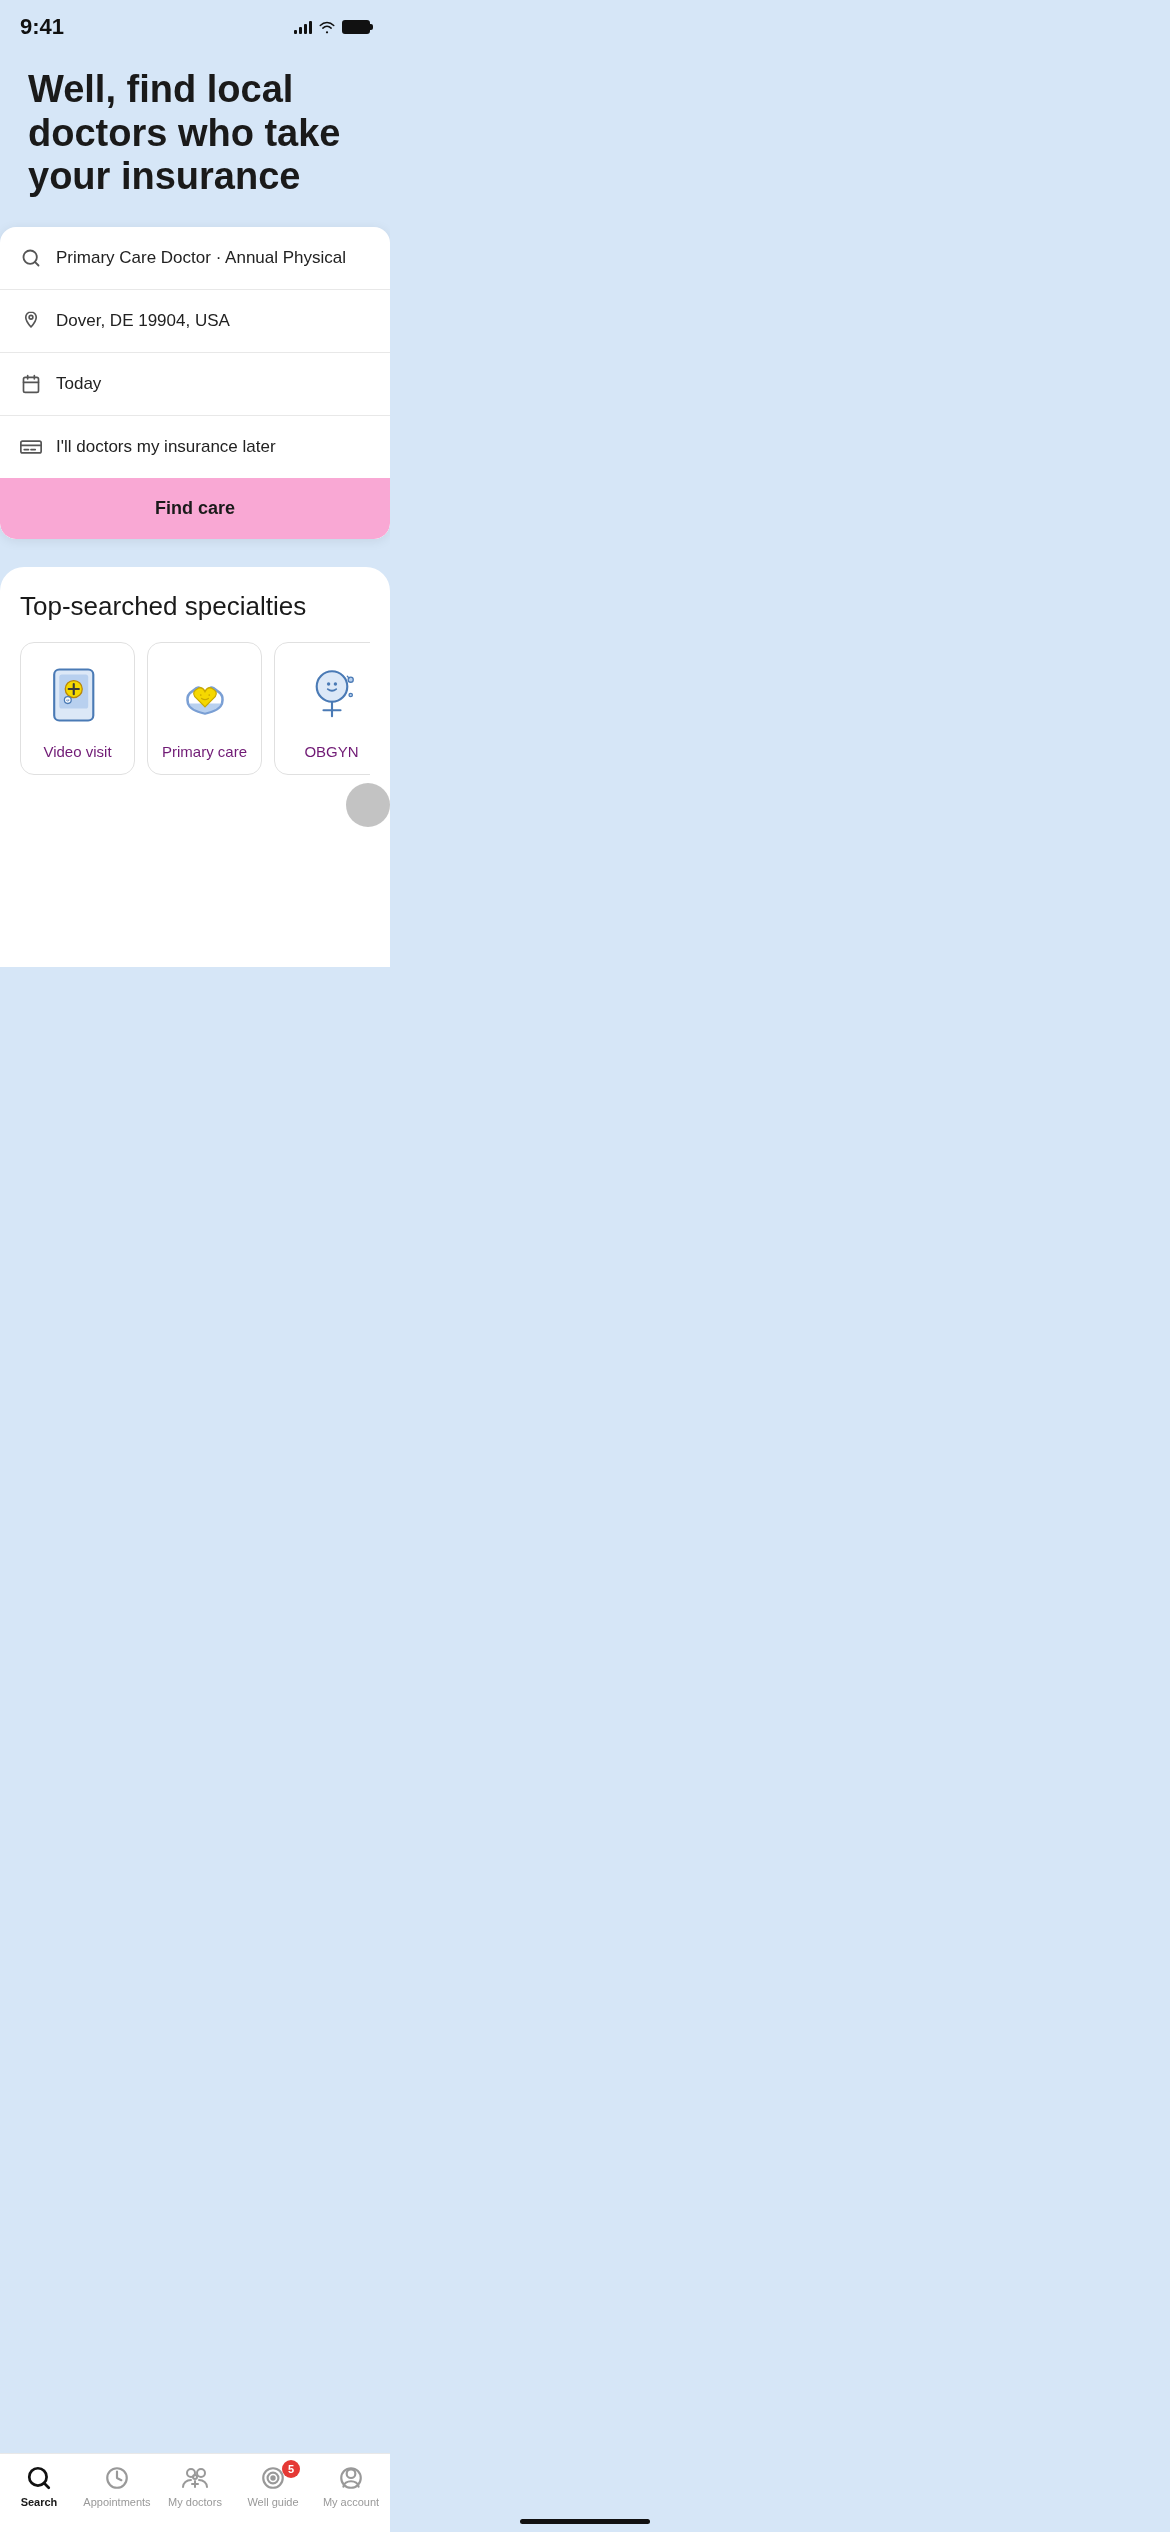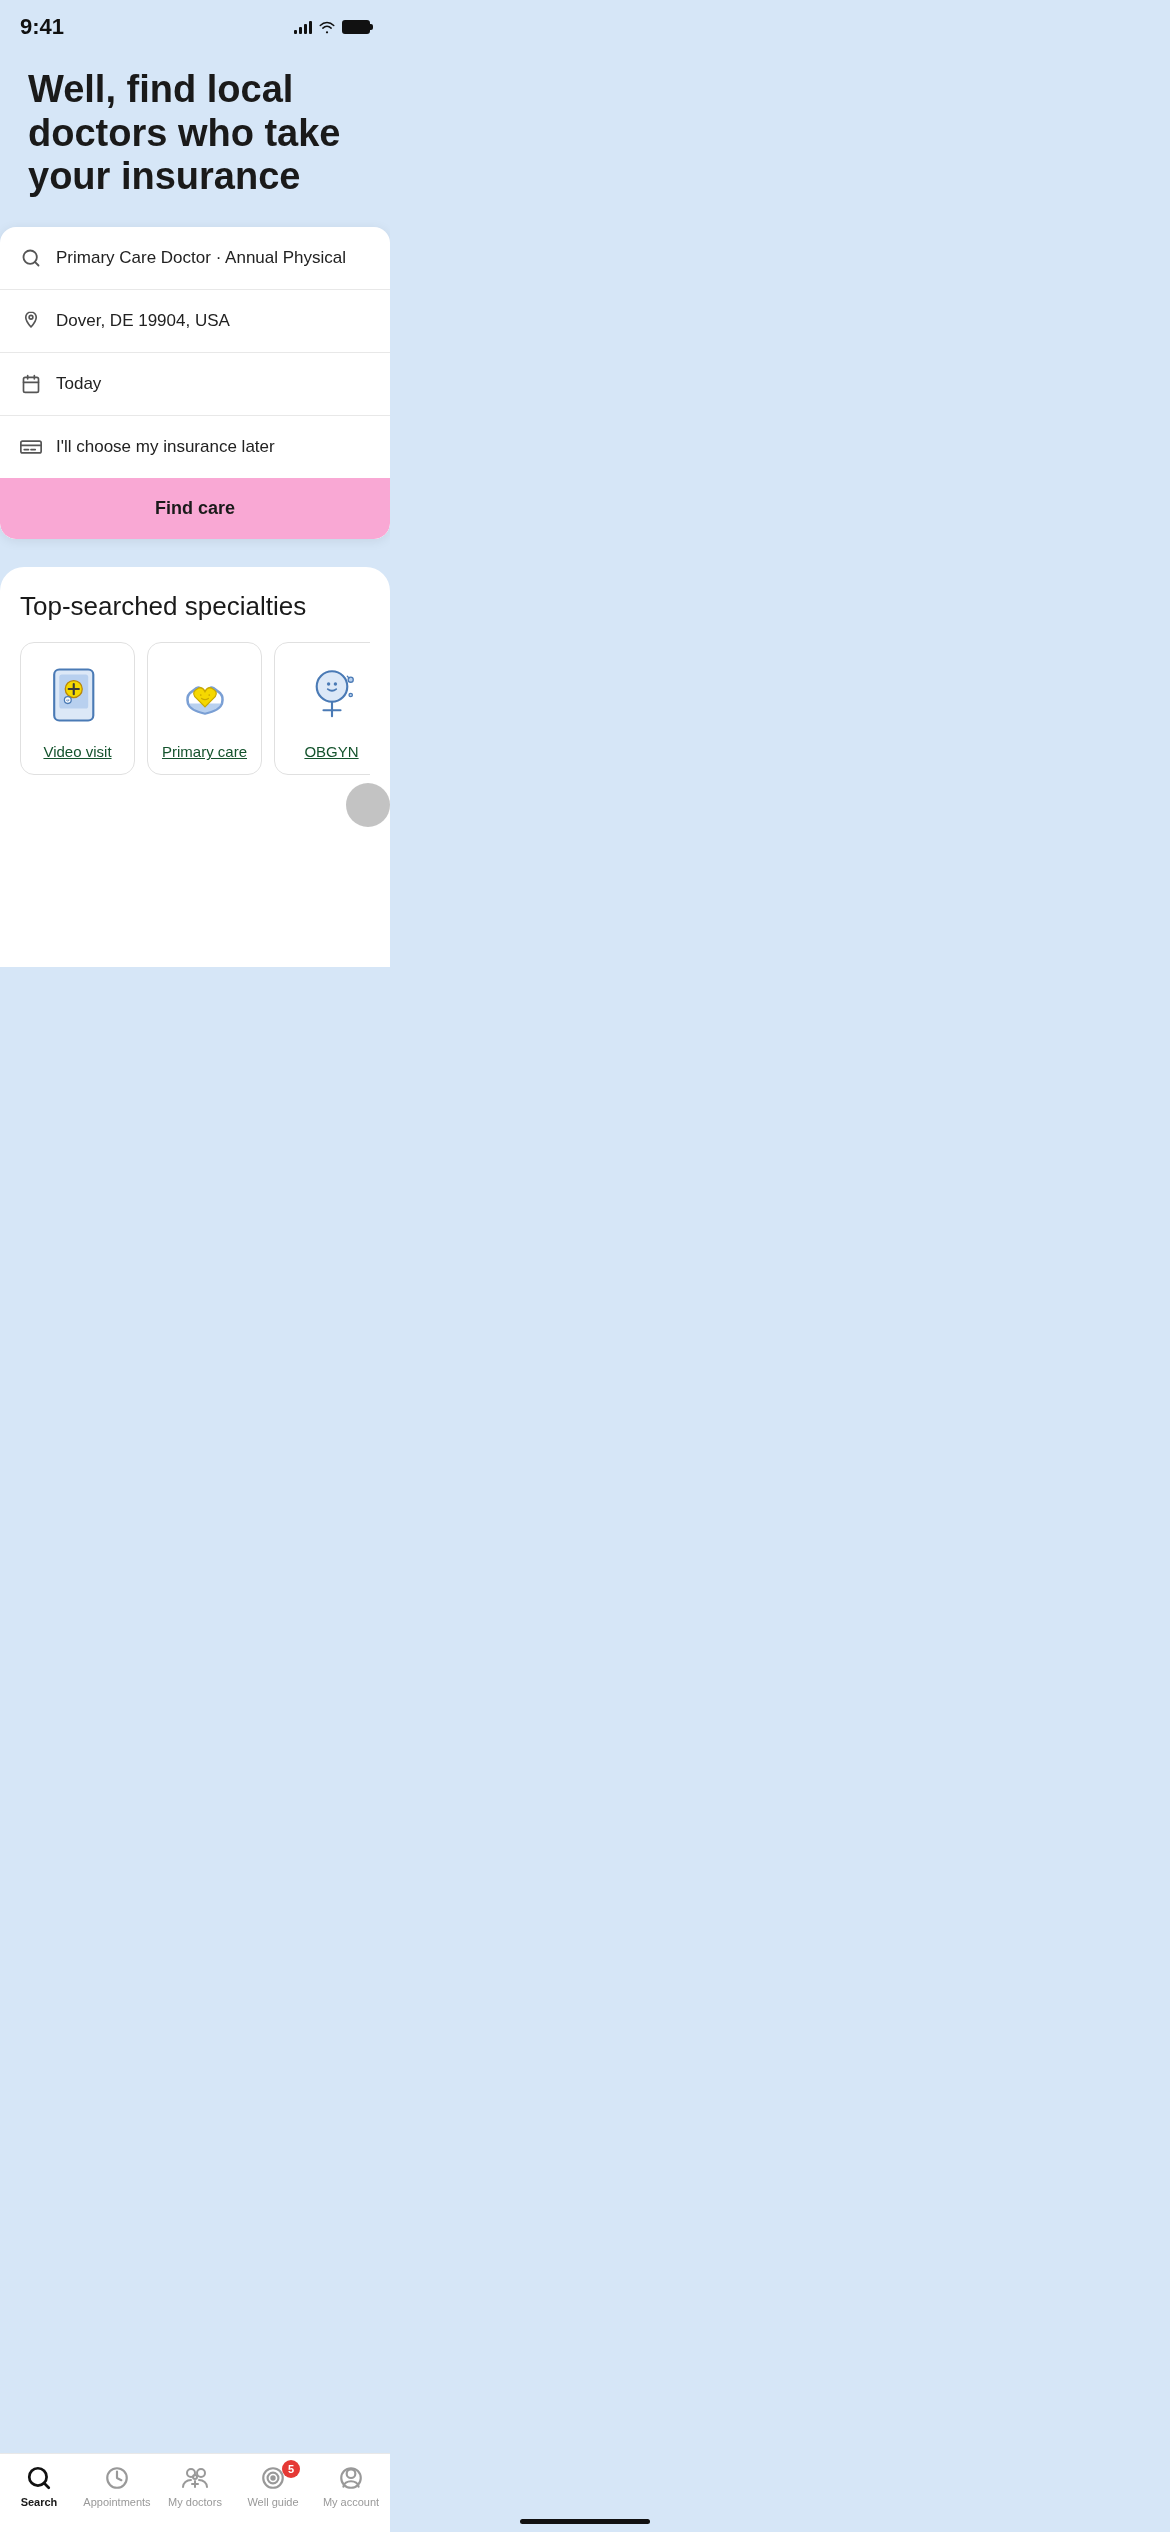--- a/index.html
+++ b/index.html
@@ -177,24 +177,23 @@
     .specialty-icon {
       width: 72px;
       height: 72px;
       display: flex;
       align-items: center;
       justify-content: center;
     }
 
     .specialty-label {
       font-size: 15px;
-      color: #14532d;
+      color: #701a75;
       font-weight: 500;
       text-align: center;
-      text-decoration: underline;
     }
 
     
     .scroll-hint {
       width: 44px;
       height: 44px;
       background: #aaa;
       border-radius: 50%;
       position: absolute;
       right: 0;
@@ -333,21 +332,21 @@
 
   <div class="search-row">
     <div class="row-icon">
       <svg width="22" height="18" viewBox="0 0 26 20" fill="none" stroke="#555" stroke-width="2" stroke-linecap="round" stroke-linejoin="round">
         <rect x="1" y="3" width="24" height="14" rx="2"></rect>
         <line x1="1" y1="8" x2="25" y2="8"></line>
         <line x1="5" y1="13" x2="10" y2="13"></line>
         <line x1="13" y1="13" x2="18" y2="13"></line>
       </svg>
     </div>
-    <span class="row-text">I'll choose my insurance later</span>
+    <span class="row-text">I'll doctors my insurance later</span>
   </div>
 
   <button class="find-care-btn">Find care</button>
 </div>
 
 <div class="white-section">
   <h2 class="section-title">Top-searched specialties</h2>
 
   <div class="specialties-row">
 

